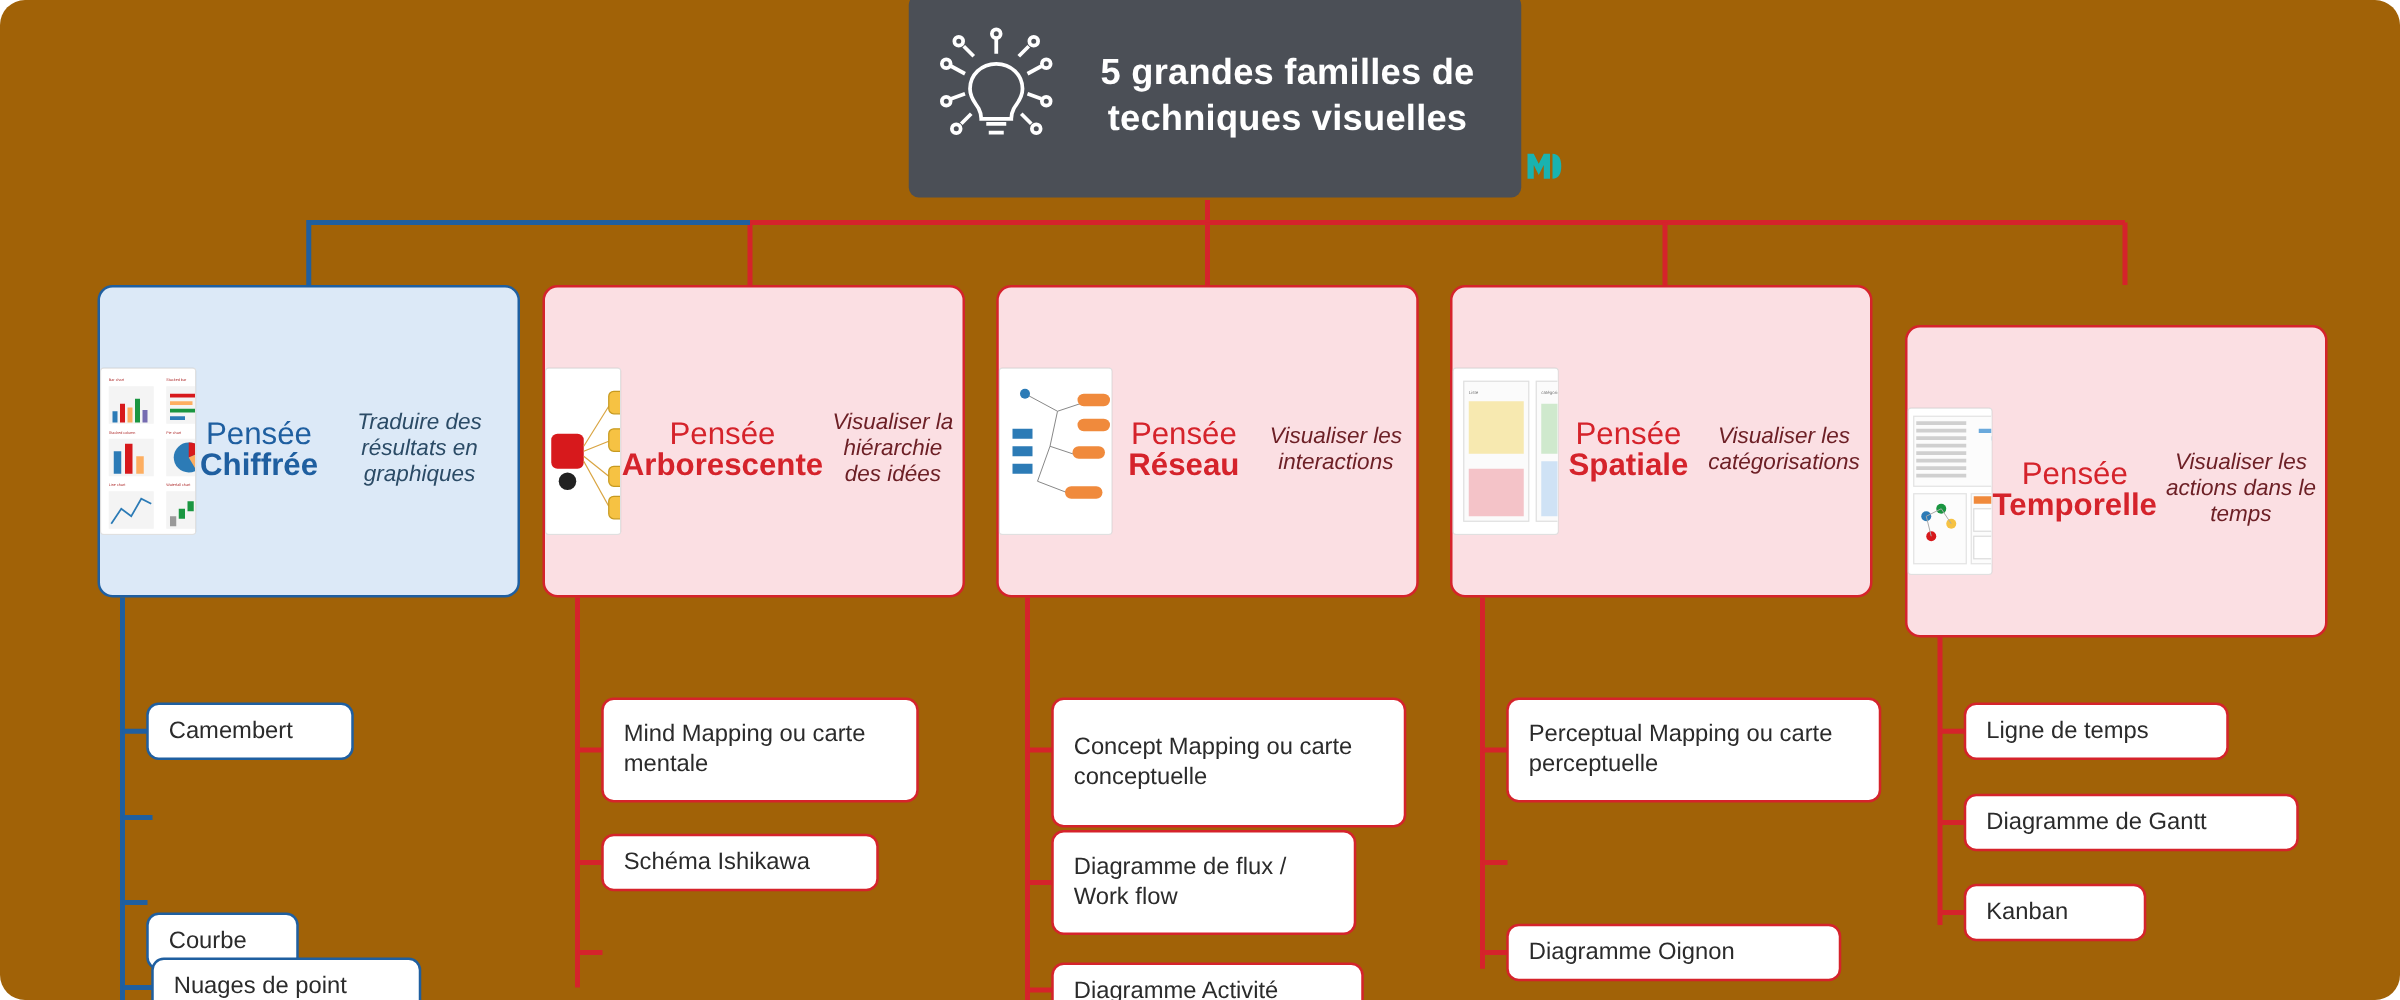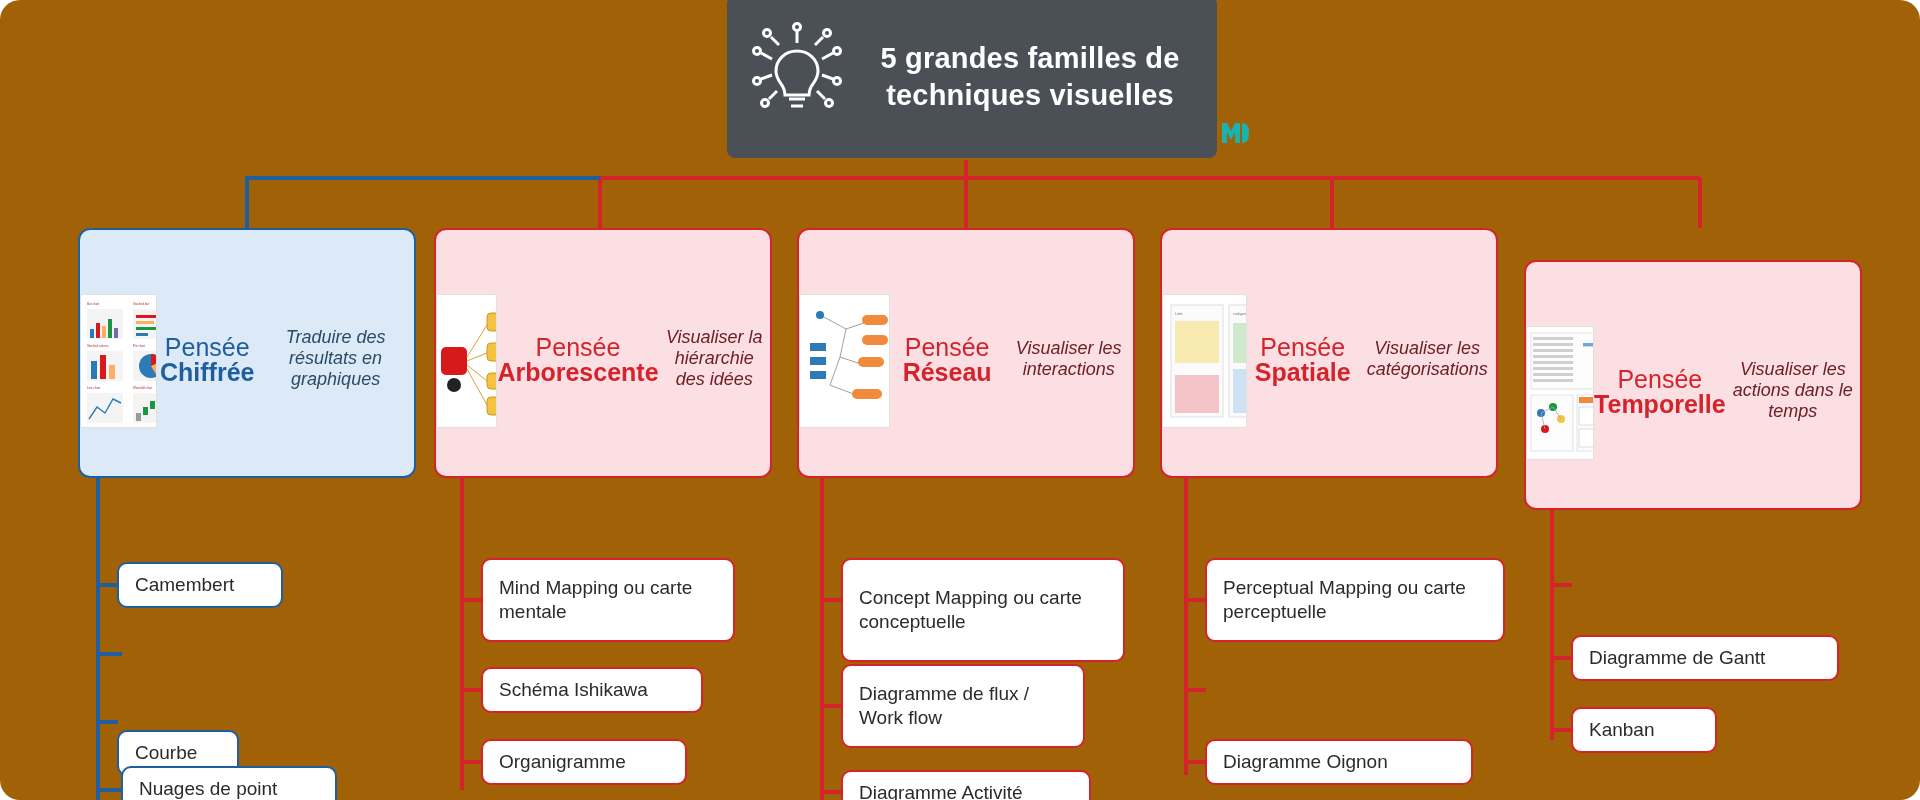--- a/index.html
+++ b/index.html
@@ -443,41 +443,41 @@
   <div class="leaf blue" style="left:121px; top:766px; width:216px; height:46px;">
     <span>Nuages de point</span>
   </div>
 
   <div class="leaf red" style="left:481px; top:558px; width:254px; height:84px;">
     <span>Mind Mapping ou carte mentale</span>
   </div>
   <div class="leaf red" style="left:481px; top:667px; width:222px; height:46px;">
     <span>Schéma Ishikawa</span>
   </div>
-  <div class="leaf red" style="left:481px; top:739px; width:206px; height:46px;">
-    <span>Organigramme</span>
-  </div>
 
   <div class="leaf red" style="left:841px; top:558px; width:284px; height:104px;">
     <span>Concept Mapping ou carte conceptuelle</span>
   </div>
   <div class="leaf red" style="left:841px; top:664px; width:244px; height:84px;">
     <span>Diagramme de flux / Work flow</span>
   </div>
   <div class="leaf red" style="left:841px; top:770px; width:250px; height:46px;">
     <span>Diagramme Activité</span>
   </div>
 
   <div class="leaf red" style="left:1205px; top:558px; width:300px; height:84px;">
     <span>Perceptual Mapping ou carte perceptuelle</span>
   </div>
   <div class="leaf red" style="left:1205px; top:739px; width:268px; height:46px;">
     <span>Diagramme Oignon</span>
   </div>
 
+  <div class="leaf red" style="left:1571px; top:562px; width:212px; height:46px;">
+    <span>Ligne de temps</span>
+  </div>
   <div class="leaf red" style="left:1571px; top:635px; width:268px; height:46px;">
     <span>Diagramme de Gantt</span>
   </div>
   <div class="leaf red" style="left:1571px; top:707px; width:146px; height:46px;">
     <span>Kanban</span>
   </div>
 
 </div>
 
 </body></html>

